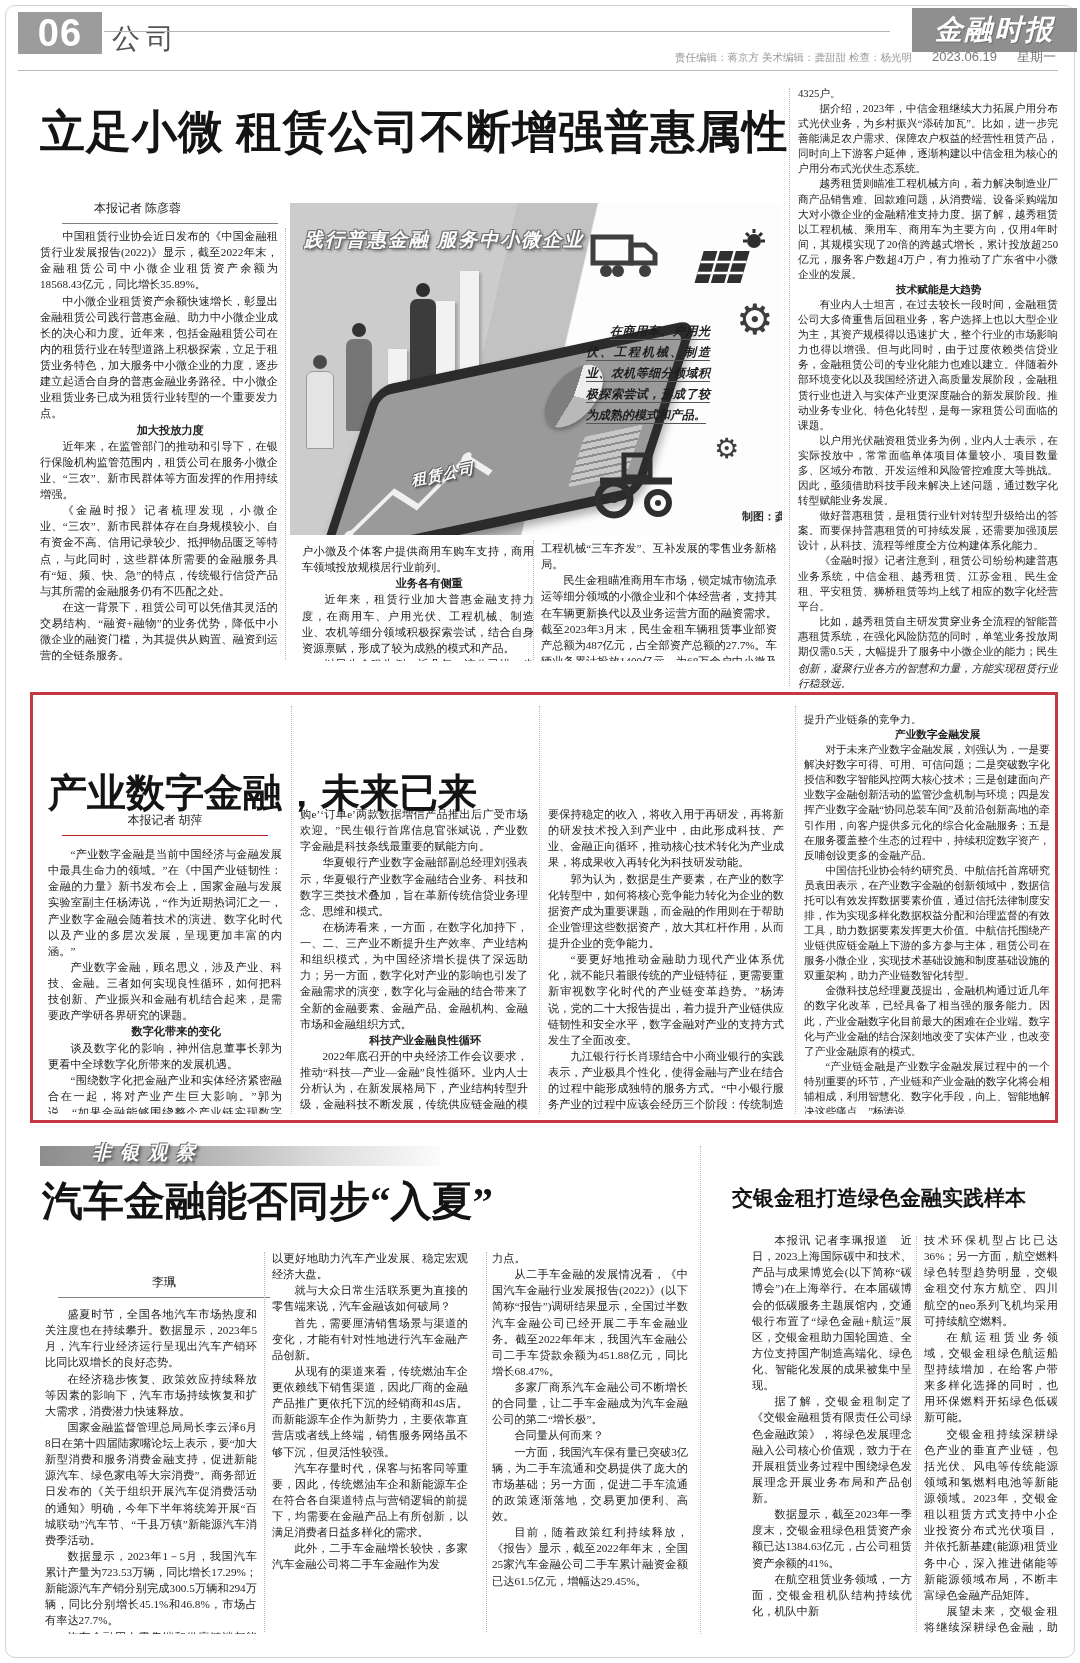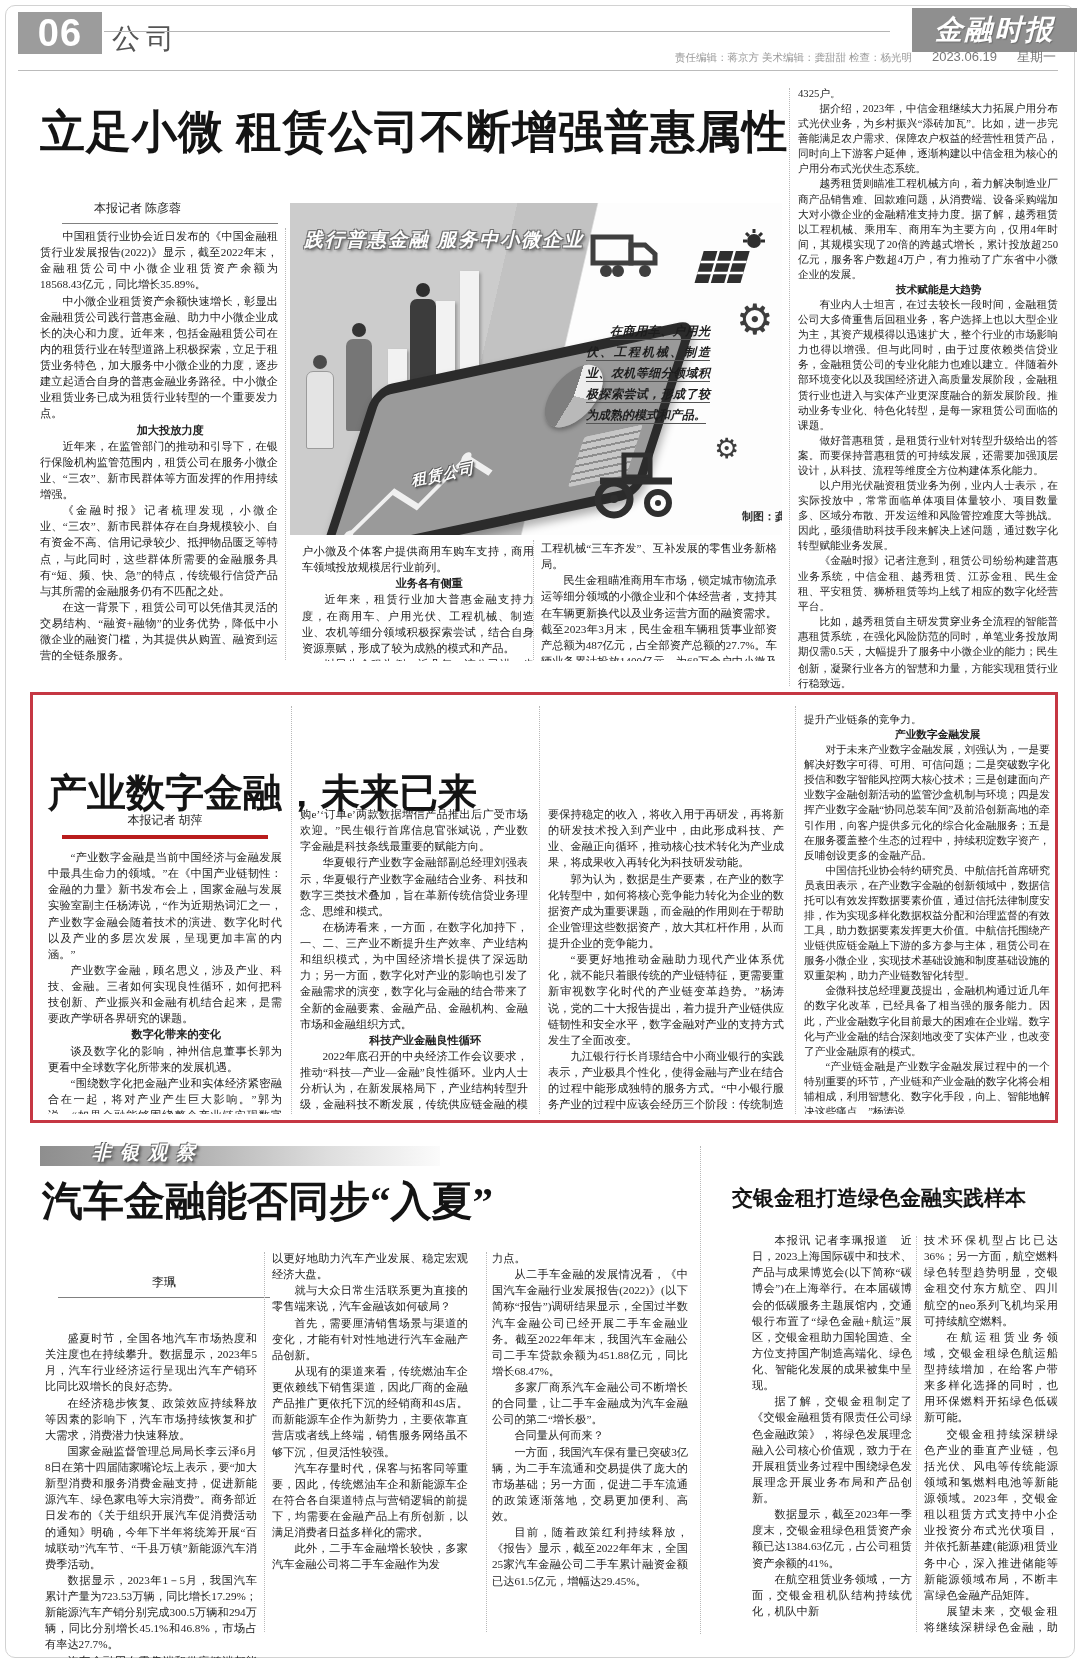--- a/index.html
+++ b/index.html
@@ -20,21 +20,21 @@
   .hline2{position:absolute;left:18px;top:70px;width:1040px;height:0;border-top:1px solid #bbb;}
   
   .headline{position:absolute;color:#141414;font-family:"Liberation Serif","DejaVu Serif",serif;font-weight:900;white-space:nowrap;}
   .h-lead{left:40px;top:102px;font-size:45px;letter-spacing:1px;}
   .h-feature{left:48px;top:727px;font-size:39px;margin-top:39px;}
   .h-auto{left:42px;top:1174px;font-size:41px;}
   .h-green{left:700px;top:1184px;width:358px;text-align:center;font-size:21px;white-space:normal;}
   .byline{font-size:12px;color:#222;border-bottom:1px solid #808080;padding-bottom:6px;}
   .byline-lead{position:absolute;left:62px;top:200px;width:216px;padding-left:32px;box-sizing:border-box;}
   .byline-auto{position:absolute;left:58px;top:1274px;width:212px;text-align:center;}
-  .byline-feat{display:block;text-align:center;margin:4px 14px 10px;border-bottom:4px solid #b91c1c;padding-bottom:6px;font-size:12px;color:#222;}
+  .byline-feat{display:block;text-align:center;margin:4px 14px 10px;border-bottom:1px solid #b91c1c;padding-bottom:6px;font-size:12px;color:#222;}
   
   .col{position:absolute;overflow:hidden;text-align:justify;}
   .col p{margin:0;text-indent:2em;font-size:11.2px;line-height:1.44;color:#232323;
          font-family:"Liberation Serif","DejaVu Serif",serif;}
   .col p.noindent{text-indent:0;}
   .col.tight p{font-size:10.7px;line-height:1.41;}
   .subhead{text-indent:0;text-align:center;font-family:"Liberation Sans",sans-serif;font-weight:bold;
            font-size:15px;margin:9px 0 7px;color:#111;}
   .vdot{position:absolute;width:0;border-left:1px dotted #b8b8b8;}
   
@@ -203,27 +203,27 @@
 
   <div class="col tight" style="left:798px;top:86px;width:260px;height:575px;">
     <div>
         <p class="noindent">4325户。</p>
         <p>据介绍，2023年，中信金租继续大力拓展户用分布式光伏业务，为乡村振兴“添砖加瓦”。比如，进一步完善能满足农户需求、保障农户权益的经营性租赁产品，同时向上下游客户延伸，逐渐构建以中信金租为核心的户用分布式光伏生态系统。</p>
         <p>越秀租赁则瞄准工程机械方向，着力解决制造业厂商产品销售难、回款难问题，从消费端、设备采购端加大对小微企业的金融精准支持力度。据了解，越秀租赁以工程机械、乘用车、商用车为主要方向，仅用4年时间，其规模实现了20倍的跨越式增长，累计投放超250亿元，服务客户数超4万户，有力推动了广东省中小微企业的发展。</p>
       </div>
     <p class="subhead">技术赋能是大趋势</p>
     <div>
         <p>有业内人士坦言，在过去较长一段时间，金融租赁公司大多倚重售后回租业务，客户选择上也以大型企业为主，其资产规模得以迅速扩大，整个行业的市场影响力也得以增强。但与此同时，由于过度依赖类信贷业务，金融租赁公司的专业化能力也难以建立。伴随着外部环境变化以及我国经济进入高质量发展阶段，金融租赁行业也进入与实体产业更深度融合的新发展阶段。推动业务专业化、特色化转型，是每一家租赁公司面临的课题。</p>
+        <p>以户用光伏融资租赁业务为例，业内人士表示，在实际投放中，常常面临单体项目体量较小、项目数量多、区域分布散、开发运维和风险管控难度大等挑战。因此，亟须借助科技手段来解决上述问题，通过数字化转型赋能业务发展。</p>
         <p>做好普惠租赁，是租赁行业针对转型升级给出的答案。而要保持普惠租赁的可持续发展，还需要加强顶层设计，从科技、流程等维度全方位构建体系化能力。</p>
-        <p>以户用光伏融资租赁业务为例，业内人士表示，在实际投放中，常常面临单体项目体量较小、项目数量多、区域分布散、开发运维和风险管控难度大等挑战。因此，亟须借助科技手段来解决上述问题，通过数字化转型赋能业务发展。</p>
         <p>《金融时报》记者注意到，租赁公司纷纷构建普惠业务系统，中信金租、越秀租赁、江苏金租、民生金租、平安租赁、狮桥租赁等均上线了相应的数字化经营平台。</p>
         <p>比如，越秀租赁自主研发贯穿业务全流程的智能普惠租赁系统，在强化风险防范的同时，单笔业务投放周期仅需0.5天，大幅提升了服务中小微企业的能力；民生金租构建的统一零售数字化经营平台，通过科技赋能实现了车辆零售、小微设备业务线上流程一体化，基本实现了主要业务金融场景的线上化、自动化、数字化和智能化管理，大幅提高了业务处理的合规性和操作效率。</p>
       </div>
   </div>
-  <div class="col tight" style="left:798px;top:661px;width:260px;height:28px;">
+  <div class="col tight" style="left:798px;top:661px;width:260px;height:28px;font-style:italic;">
     <p class="noindent">创新，凝聚行业各方的智慧和力量，方能实现租赁行业行稳致远。</p>
   </div>
 
   <div class="vdot" style="left:285px;top:228px;height:432px;"></div>
   <div class="vdot" style="left:533px;top:540px;height:120px;"></div>
   <div class="vdot" style="left:789px;top:88px;height:598px;"></div>
 
   <div class="feature-box"></div>
   <div class="headline h-feature">产业数字金融，未来已来</div>
 
@@ -277,21 +277,21 @@
   <div class="vdot" style="left:291px;top:706px;height:408px;"></div>
   <div class="vdot" style="left:539px;top:706px;height:408px;"></div>
   <div class="vdot" style="left:795px;top:706px;height:408px;"></div>
 
   <div class="obs-banner">
     <div class="obs-text">非银观察</div>
   </div>
   <div class="headline h-auto">汽车金融能否同步“入夏”</div>
   <div class="byline byline-auto">李珮</div>
 
-  <div class="col" style="left:45px;top:1306px;width:212px;height:328px;margin-top:24px;">
+  <div class="col" style="left:45px;top:1306px;width:212px;height:328px;">
     <div>
         <p>盛夏时节，全国各地汽车市场热度和关注度也在持续攀升。数据显示，2023年5月，汽车行业经济运行呈现出汽车产销环比同比双增长的良好态势。</p>
         <p>在经济稳步恢复、政策效应持续释放等因素的影响下，汽车市场持续恢复和扩大需求，消费潜力快速释放。</p>
         <p>国家金融监督管理总局局长李云泽6月8日在第十四届陆家嘴论坛上表示，要“加大新型消费和服务消费金融支持，促进新能源汽车、绿色家电等大宗消费”。商务部近日发布的《关于组织开展汽车促消费活动的通知》明确，今年下半年将统筹开展“百城联动”汽车节、“千县万镇”新能源汽车消费季活动。</p>
         <p>数据显示，2023年1－5月，我国汽车累计产量为723.53万辆，同比增长17.29%；新能源汽车产销分别完成300.5万辆和294万辆，同比分别增长45.1%和46.8%，市场占有率达27.7%。</p>
         <p>汽车金融因在零售端和供应链端都能够发挥作用，被寄予厚望，需要继续提升服务质效，</p>
       </div>
   </div>
   <div class="col" style="left:272px;top:1250px;width:196px;height:384px;">
     <div>

